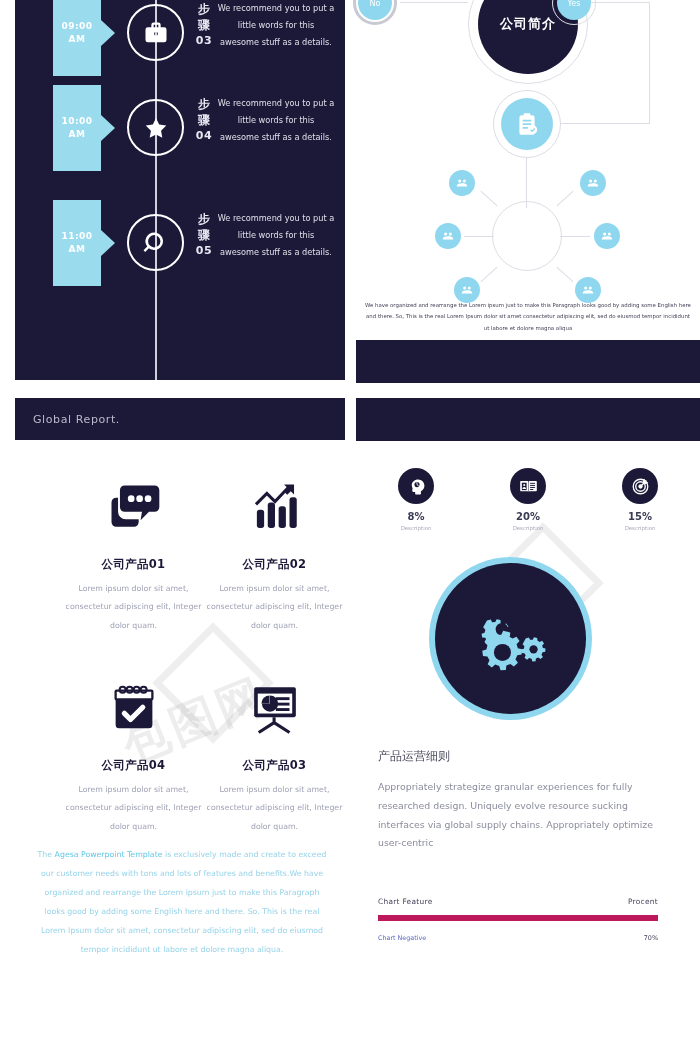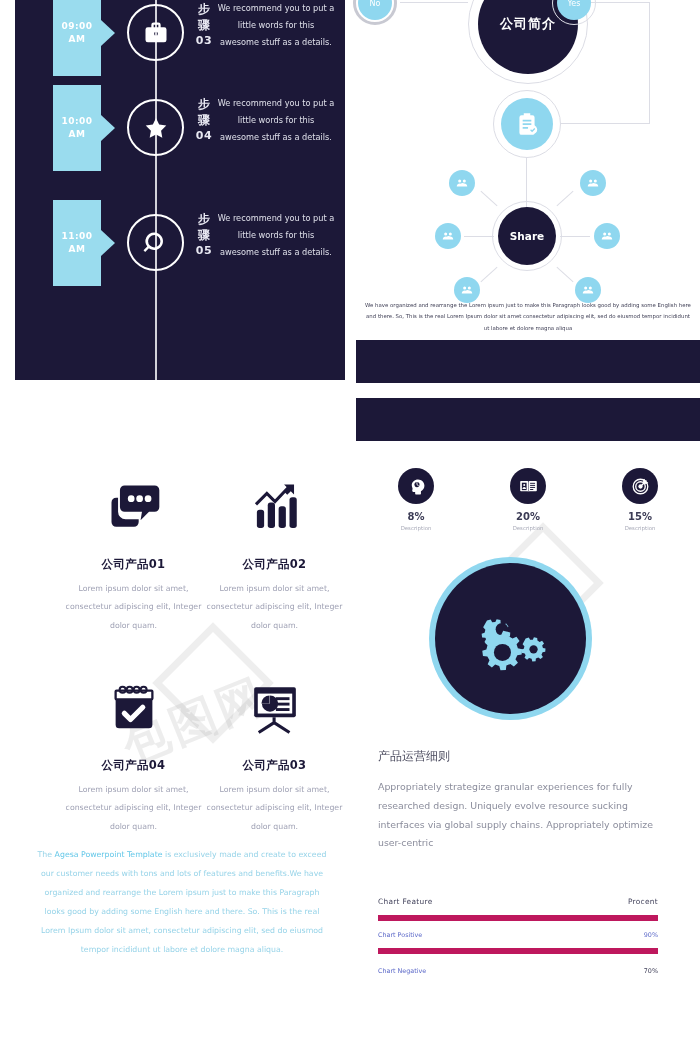--- a/index.html
+++ b/index.html
@@ -218,20 +218,23 @@
             </svg>
         </div>
         <div class="tl-step">
           <span>步骤</span>
           <span class="num">05</span>
         </div>
         <div class="tl-desc">We recommend you to put a little words for this awesome stuff as a details.</div>
       </div>
     </div>
 
+    <div class="report-bar">
+      <span>Global Report.</span>
+    </div>
 
     <div class="prod-grid">
       <div class="prod-row">
         <div class="prod-cell">
           <div class="prod-icon">
             <svg viewBox="0 0 64 64" width="60" height="60">
               <path d="M22 8h32a5 5 0 0 1 5 5v18a5 5 0 0 1-5 5h-6l-9 9 1.5-9H22a5 5 0 0 1-5-5V13a5 5 0 0 1 5-5z"></path>
               <path d="M13 21h2v15a8 8 0 0 0 8 8h14v3a5 5 0 0 1-5 5H13a5 5 0 0 1-5-5V26a5 5 0 0 1 5-5z"></path>
               <circle cx="29" cy="22" r="3.6" fill="#fff"></circle>
                 <circle cx="38" cy="22" r="3.6" fill="#fff"></circle>
@@ -319,21 +322,20 @@
       <div class="ring ring-clip"></div>
       <div class="node node-blue node-clip">
         <svg viewBox="0 0 24 24">
             <path d="M9 2h6v2h2a2 2 0 0 1 2 2v14a2 2 0 0 1-2 2H7a2 2 0 0 1-2-2V6a2 2 0 0 1 2-2h2zM8 8v1.6h8V8zm0 3.4V13h8v-1.6zm0 3.4v1.6h5v-1.6z"></path>
             <circle cx="17.2" cy="17.2" r="4.2"></circle>
             <path d="M15.3 17.3l1.4 1.4 2.5-2.6" stroke="#8fd7ef" stroke-width="1.2" fill="none"></path>
           </svg>
       </div>
 
       <div class="ring ring-share"></div>
-      <div class="node node-dark node-share">Share</div>
 
       <div class="conn" style="left:122px; top:198px; width:22px; height:1px; transform:rotate(42deg);"></div>
       <div class="conn" style="left:198px; top:198px; width:22px; height:1px; transform:rotate(-42deg);"></div>
       <div class="conn" style="left:108px; top:236px; width:30px; height:1px;"></div>
       <div class="conn" style="left:204px; top:236px; width:30px; height:1px;"></div>
       <div class="conn" style="left:122px; top:274px; width:22px; height:1px; transform:rotate(-42deg);"></div>
       <div class="conn" style="left:198px; top:274px; width:22px; height:1px; transform:rotate(42deg);"></div>
 
       <div class="node node-blue node-ppl" style="left:93px; top:170px;">
           <svg viewBox="0 0 24 24">
@@ -428,22 +430,18 @@
 
     <div class="ops-title">产品运营细则</div>
     <div class="ops-body">Appropriately strategize granular experiences for fully researched design. Uniquely evolve resource sucking interfaces  via global supply chains. Appropriately optimize user-centric</div>
 
     <div class="chart-table">
       <div class="ct-row ct-head">
         <span class="ct-l">Chart Feature</span>
         <span class="ct-r">Procent</span>
       </div>
       <div class="ct-row">
-        <span class="ct-l">Chart Positive</span>
-        <span class="ct-r">90%</span>
-      </div>
-      <div class="ct-row">
         <span class="ct-l">Chart Negative</span>
         <span class="ct-r neutral">70%</span>
       </div>
     </div>
   </div>
 </div>
 
 </body></html>

